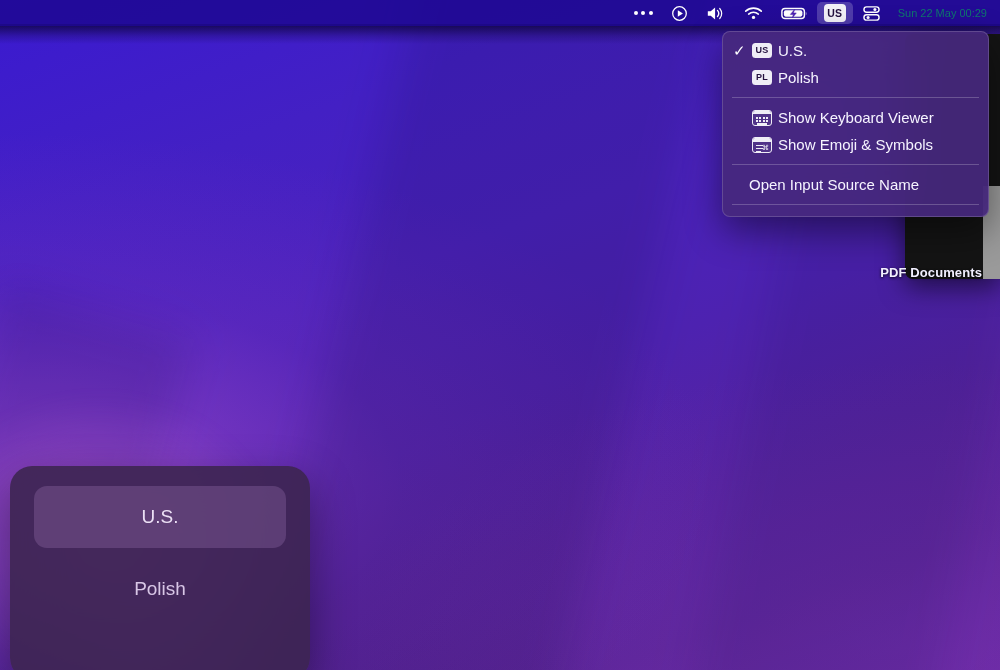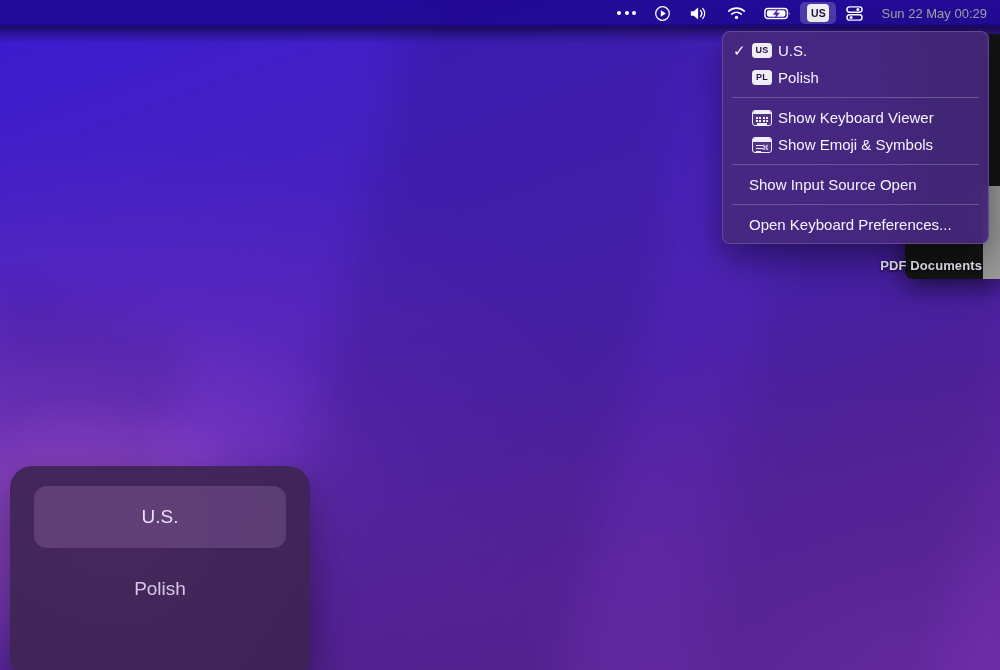--- a/index.html
+++ b/index.html
@@ -37,40 +37,40 @@
   
   .bg-window {
     position:absolute; left:905px; top:34px; width:95px; height:245px;
     background:#141414; border-radius:8px 0 0 8px;
     box-shadow:0 8px 26px rgba(0,0,0,0.55);
   }
   .bg-window-scroll {
     position:absolute; right:0; top:152px; width:17px; height:93px; background:#9a9a9a;
   }
   .bg-window-label {
-    position:absolute; left:862px; top:258px; width:120px; text-align:right;
+    position:absolute; left:862px; top:265px; width:120px; text-align:right;
     color:#f2f0ff; font-size:13px; font-weight:bold;
     text-shadow:0 1px 3px rgba(0,0,0,0.85);
     letter-spacing:0.1px;
   }
 
   
   .menubar {
     position:absolute; left:0; top:0; width:100%; height:26px;
     background:rgba(30,8,145,0.86);
     display:flex; align-items:center; justify-content:flex-end;
     padding-right:9px; gap:0px;
   }
   .mb-item {
     height:22px; display:flex; align-items:center; justify-content:center;
     padding:0 9px; color:#ffffff; border-radius:5px;
   }
   .mb-item.active { background:rgba(255,255,255,0.20); padding:0 7px; }
   .mb-clock {
-    color:#a3a3a3; font-size:13px; padding:0 4px 0 8px; white-space:nowrap;
+    color:#0f766e; font-size:11px; padding:0 4px 0 8px; white-space:nowrap;
   }
   .dots { display:flex; gap:3.5px; align-items:center; }
   .dots i { width:4px; height:4px; border-radius:50%; background:#fff; display:block; }
   .badge-sq {
     background:#f2f0f7; color:#23103f; border-radius:4px;
     font-size:10.5px; font-weight:bold; line-height:1;
     padding:3.5px 3.5px; min-width:19px; text-align:center;
     letter-spacing:0.2px;
   }
 
@@ -264,28 +264,25 @@
           <span class="ln" style="top:13px;width:5px;"></span>
           <span style="position:absolute;right:2px;top:6px;color:#efedf6;font-size:7px;line-height:1;">⌘</span>
         </span>
       </span>
       <span class="label">Show Emoji &amp; Symbols</span>
     </div>
 
     <div class="menu-sep"></div>
 
     <div class="menu-row plain">
-      <span class="label">Show Input Source Open</span>
+      <span class="label">Open Input Source Name</span>
     </div>
 
     <div class="menu-sep"></div>
 
-    <div class="menu-row plain">
-      <span class="label">Open Keyboard Preferences...</span>
-    </div>
   </div>
 
   <div class="hud">
     <div class="hud-item selected">
       <span>U.S.</span>
     </div>
     <div class="hud-item plain">
       <span>Polish</span>
     </div>
   </div>

